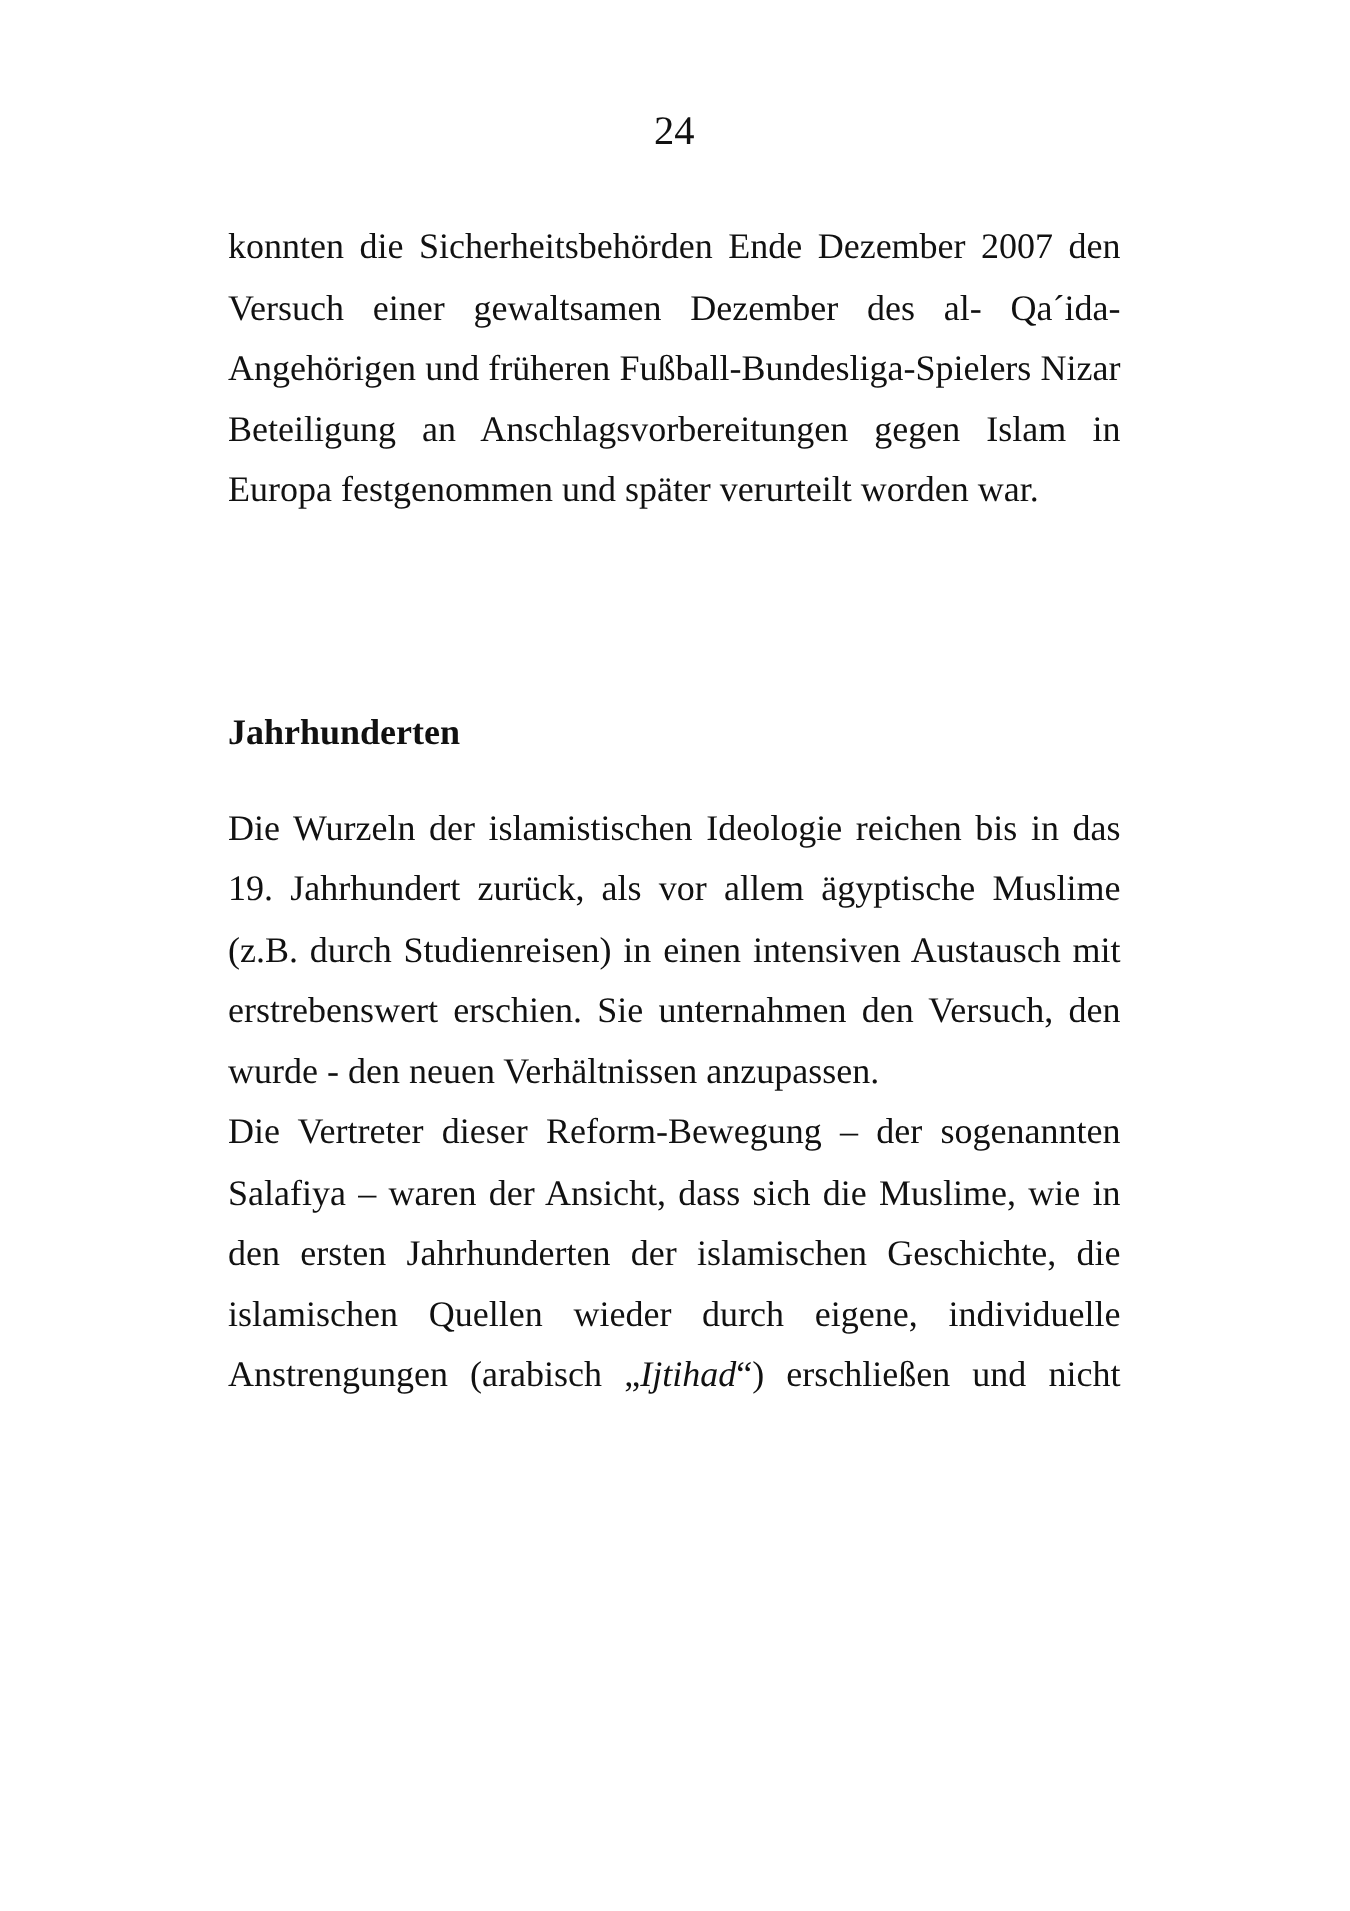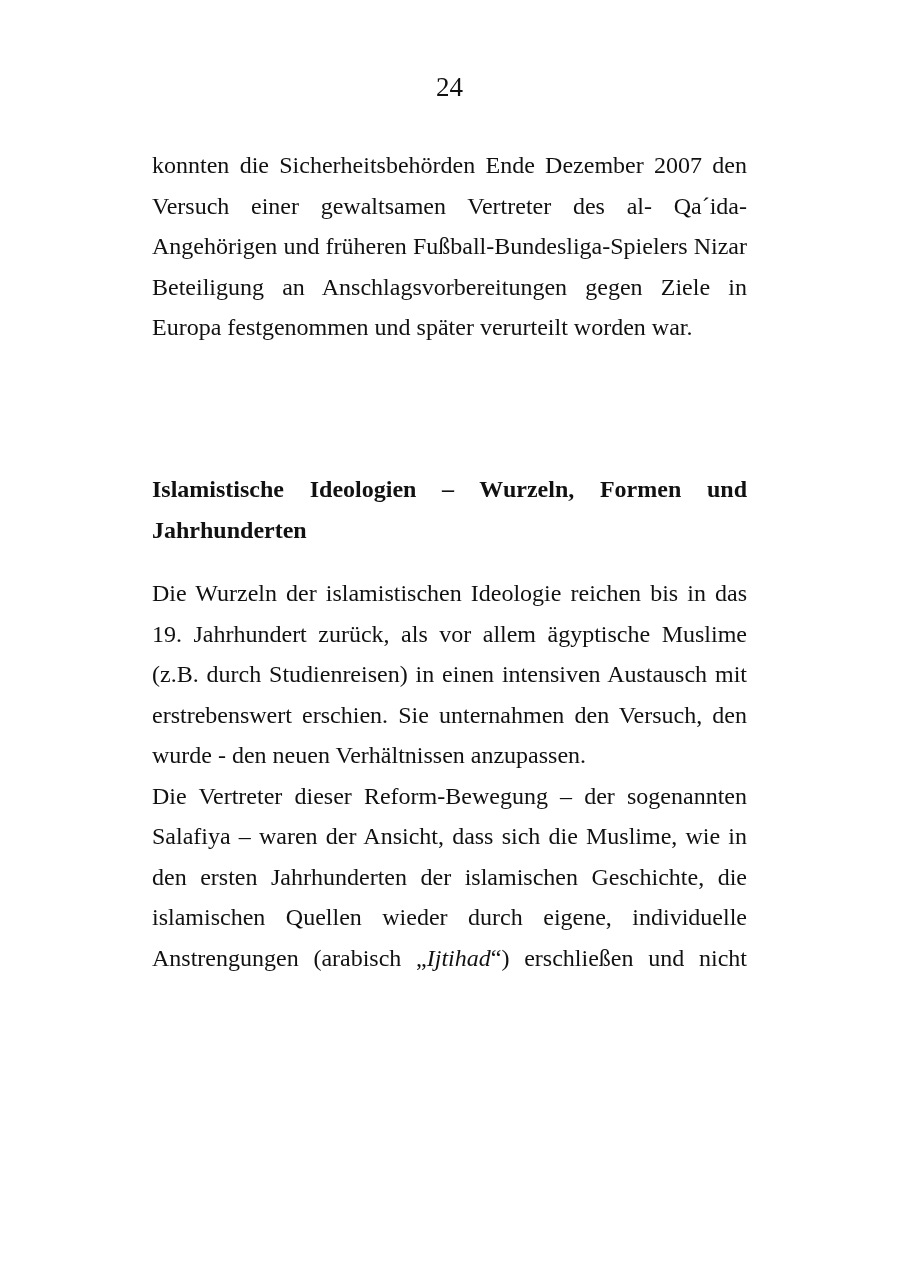--- a/index.html
+++ b/index.html
@@ -57,28 +57,27 @@
 </style>
 </head>
 <body>
 
 <div class="page" style="--text-color: #111111; --bg-color: #ffffff;">
   <div class="page-number">24</div>
 
   <div class="text-block">
     <div class="paragraph">
         <div class="line">konnten die Sicherheitsbehörden Ende Dezember 2007 den</div>
-        <div class="line">Versuch einer gewaltsamen Vertreter des al- Qa´ida-</div>
+        <div class="line">Versuch einer gewaltsamen Dezember des al- Qa´ida-</div>
         <div class="line">Angehörigen und früheren Fußball-Bundesliga-Spielers Nizar</div>
-        <div class="line">Beteiligung an Anschlagsvorbereitungen gegen Ziele in</div>
+        <div class="line">Beteiligung an Anschlagsvorbereitungen gegen Islam in</div>
         <div class="line last">Europa festgenommen und später verurteilt worden war.</div>
       </div>
 
     <div class="paragraph heading gap-3lines">
-        <div class="line">Islamistische Ideologien – Wurzeln, Formen und</div>
         <div class="line last">Jahrhunderten</div>
       </div>
 
     <div class="paragraph gap-1line">
         <div class="line">Die Wurzeln der islamistischen Ideologie reichen bis in das</div>
         <div class="line">19. Jahrhundert zurück, als vor allem ägyptische Muslime</div>
         <div class="line">(z.B. durch Studienreisen) in einen intensiven Austausch mit</div>
         <div class="line">erstrebenswert erschien. Sie unternahmen den Versuch, den</div>
         <div class="line last">wurde - den neuen Verhältnissen anzupassen.</div>
       </div>

